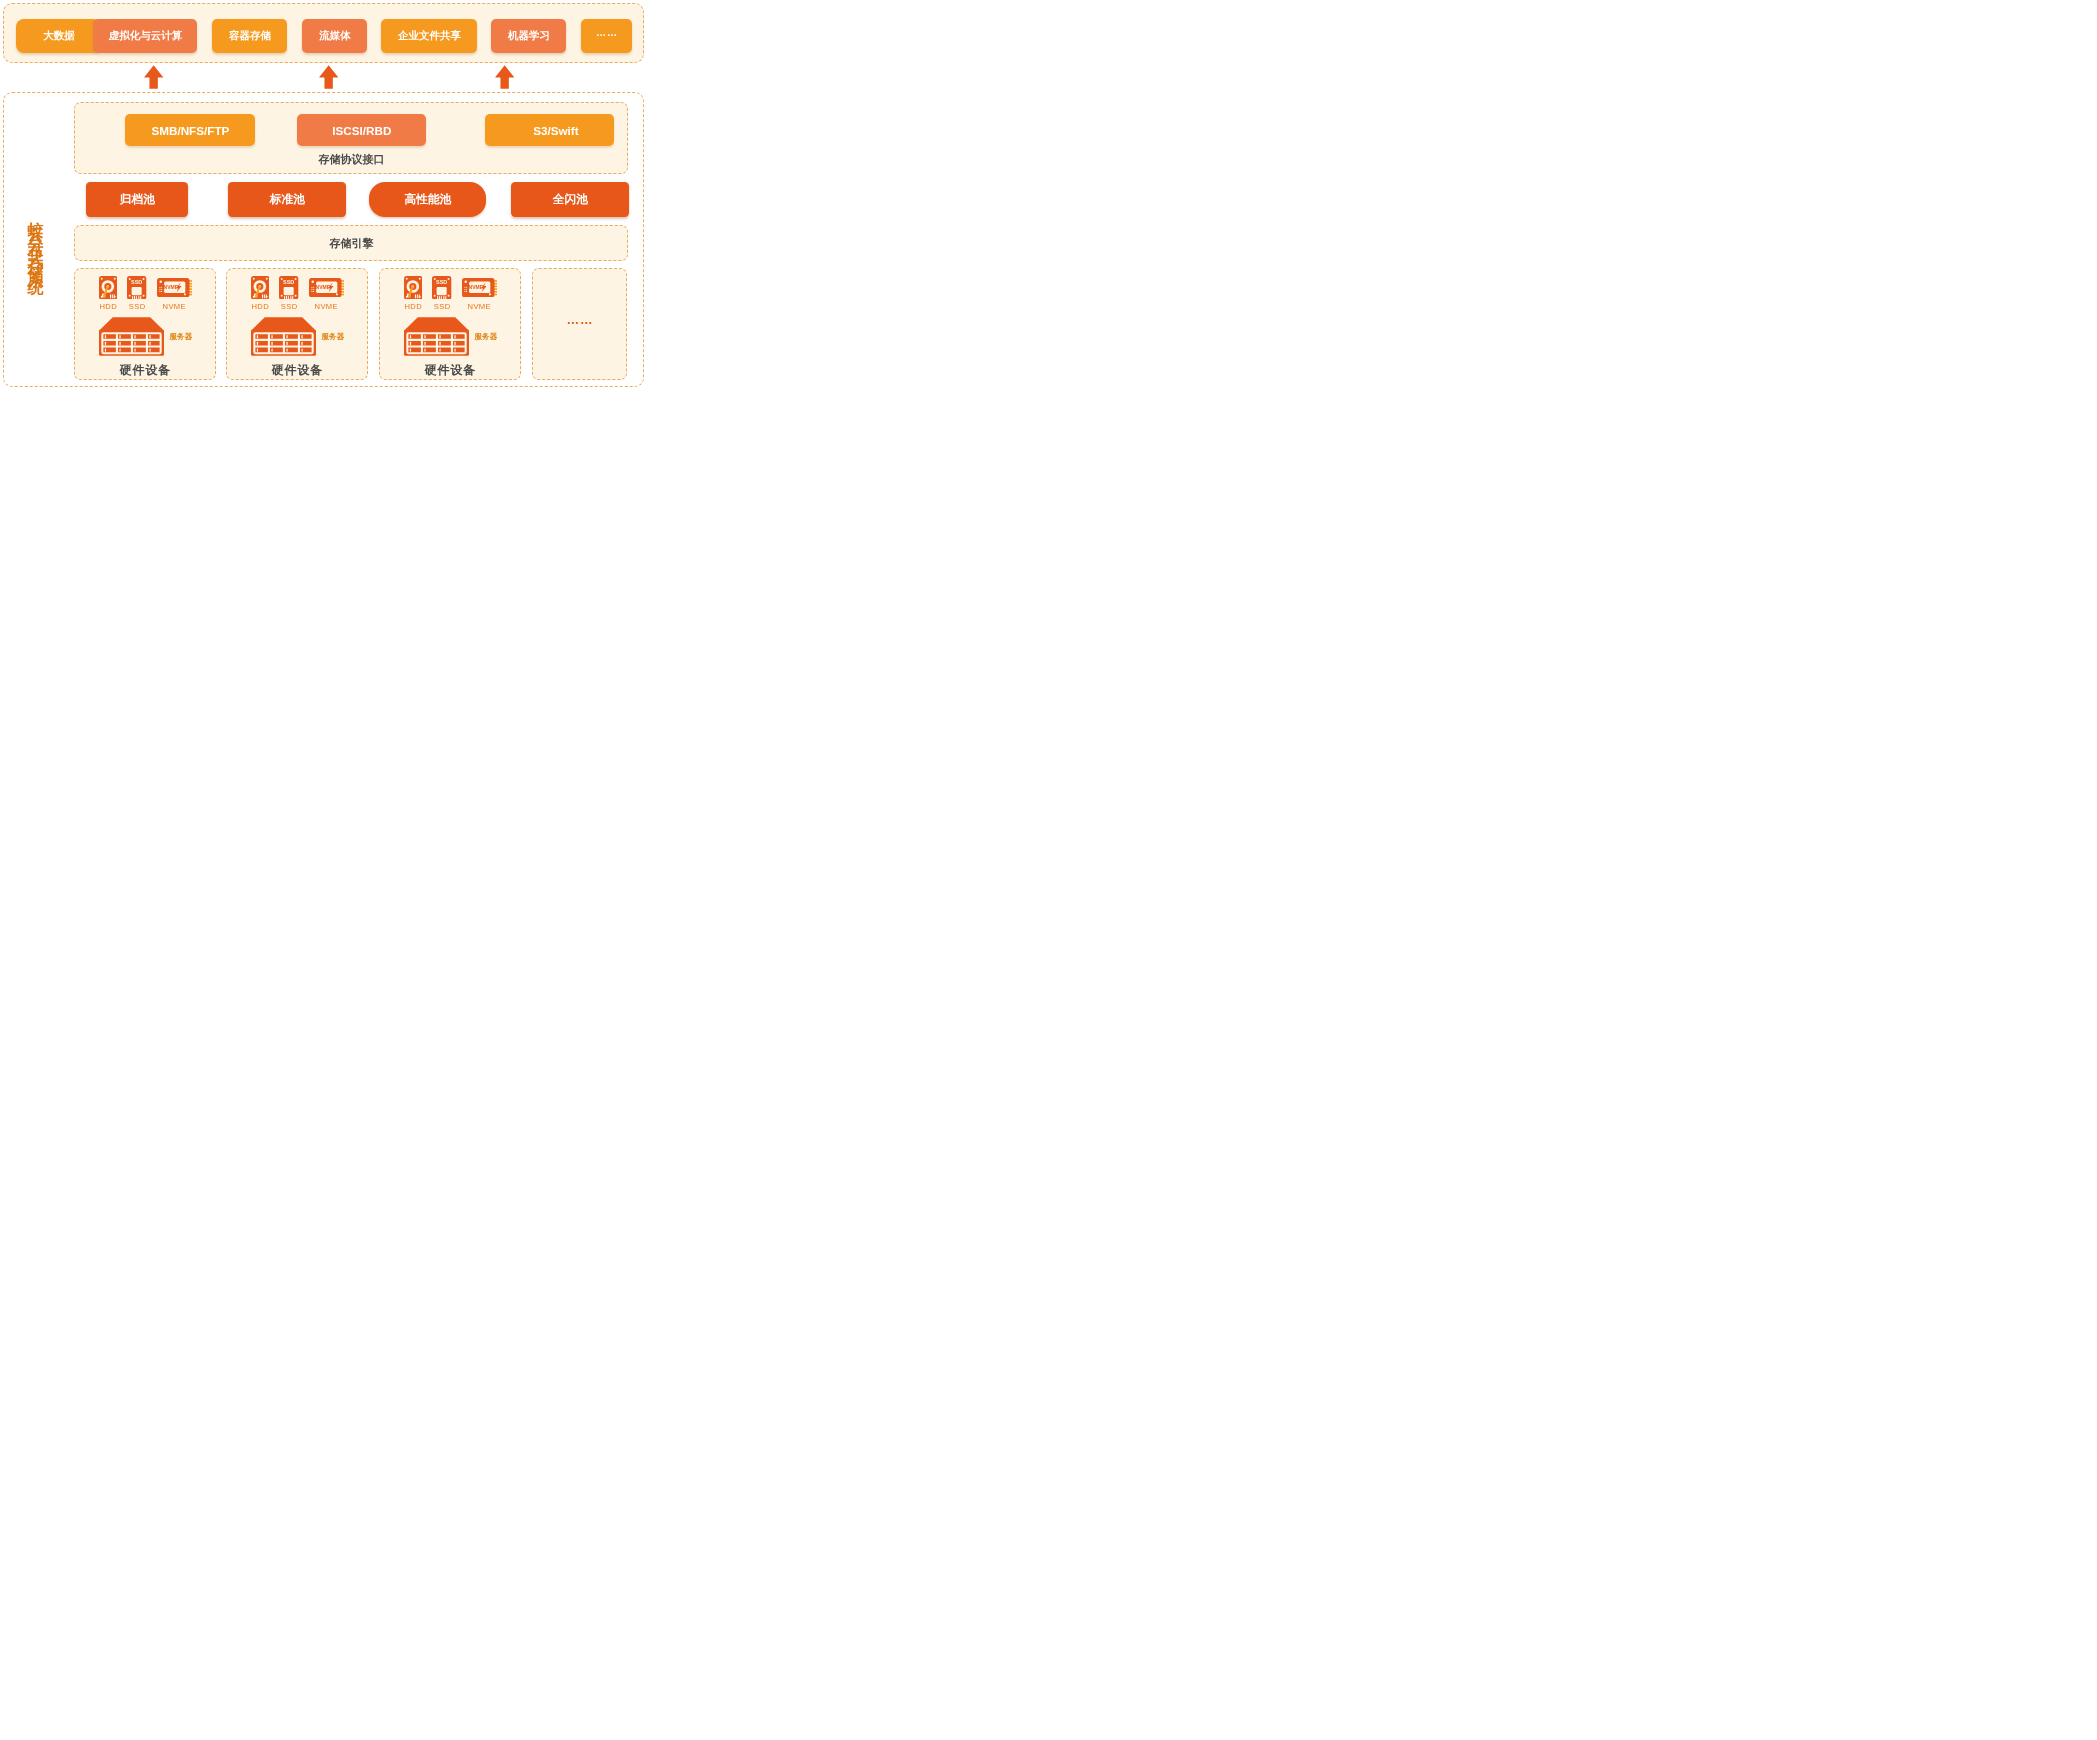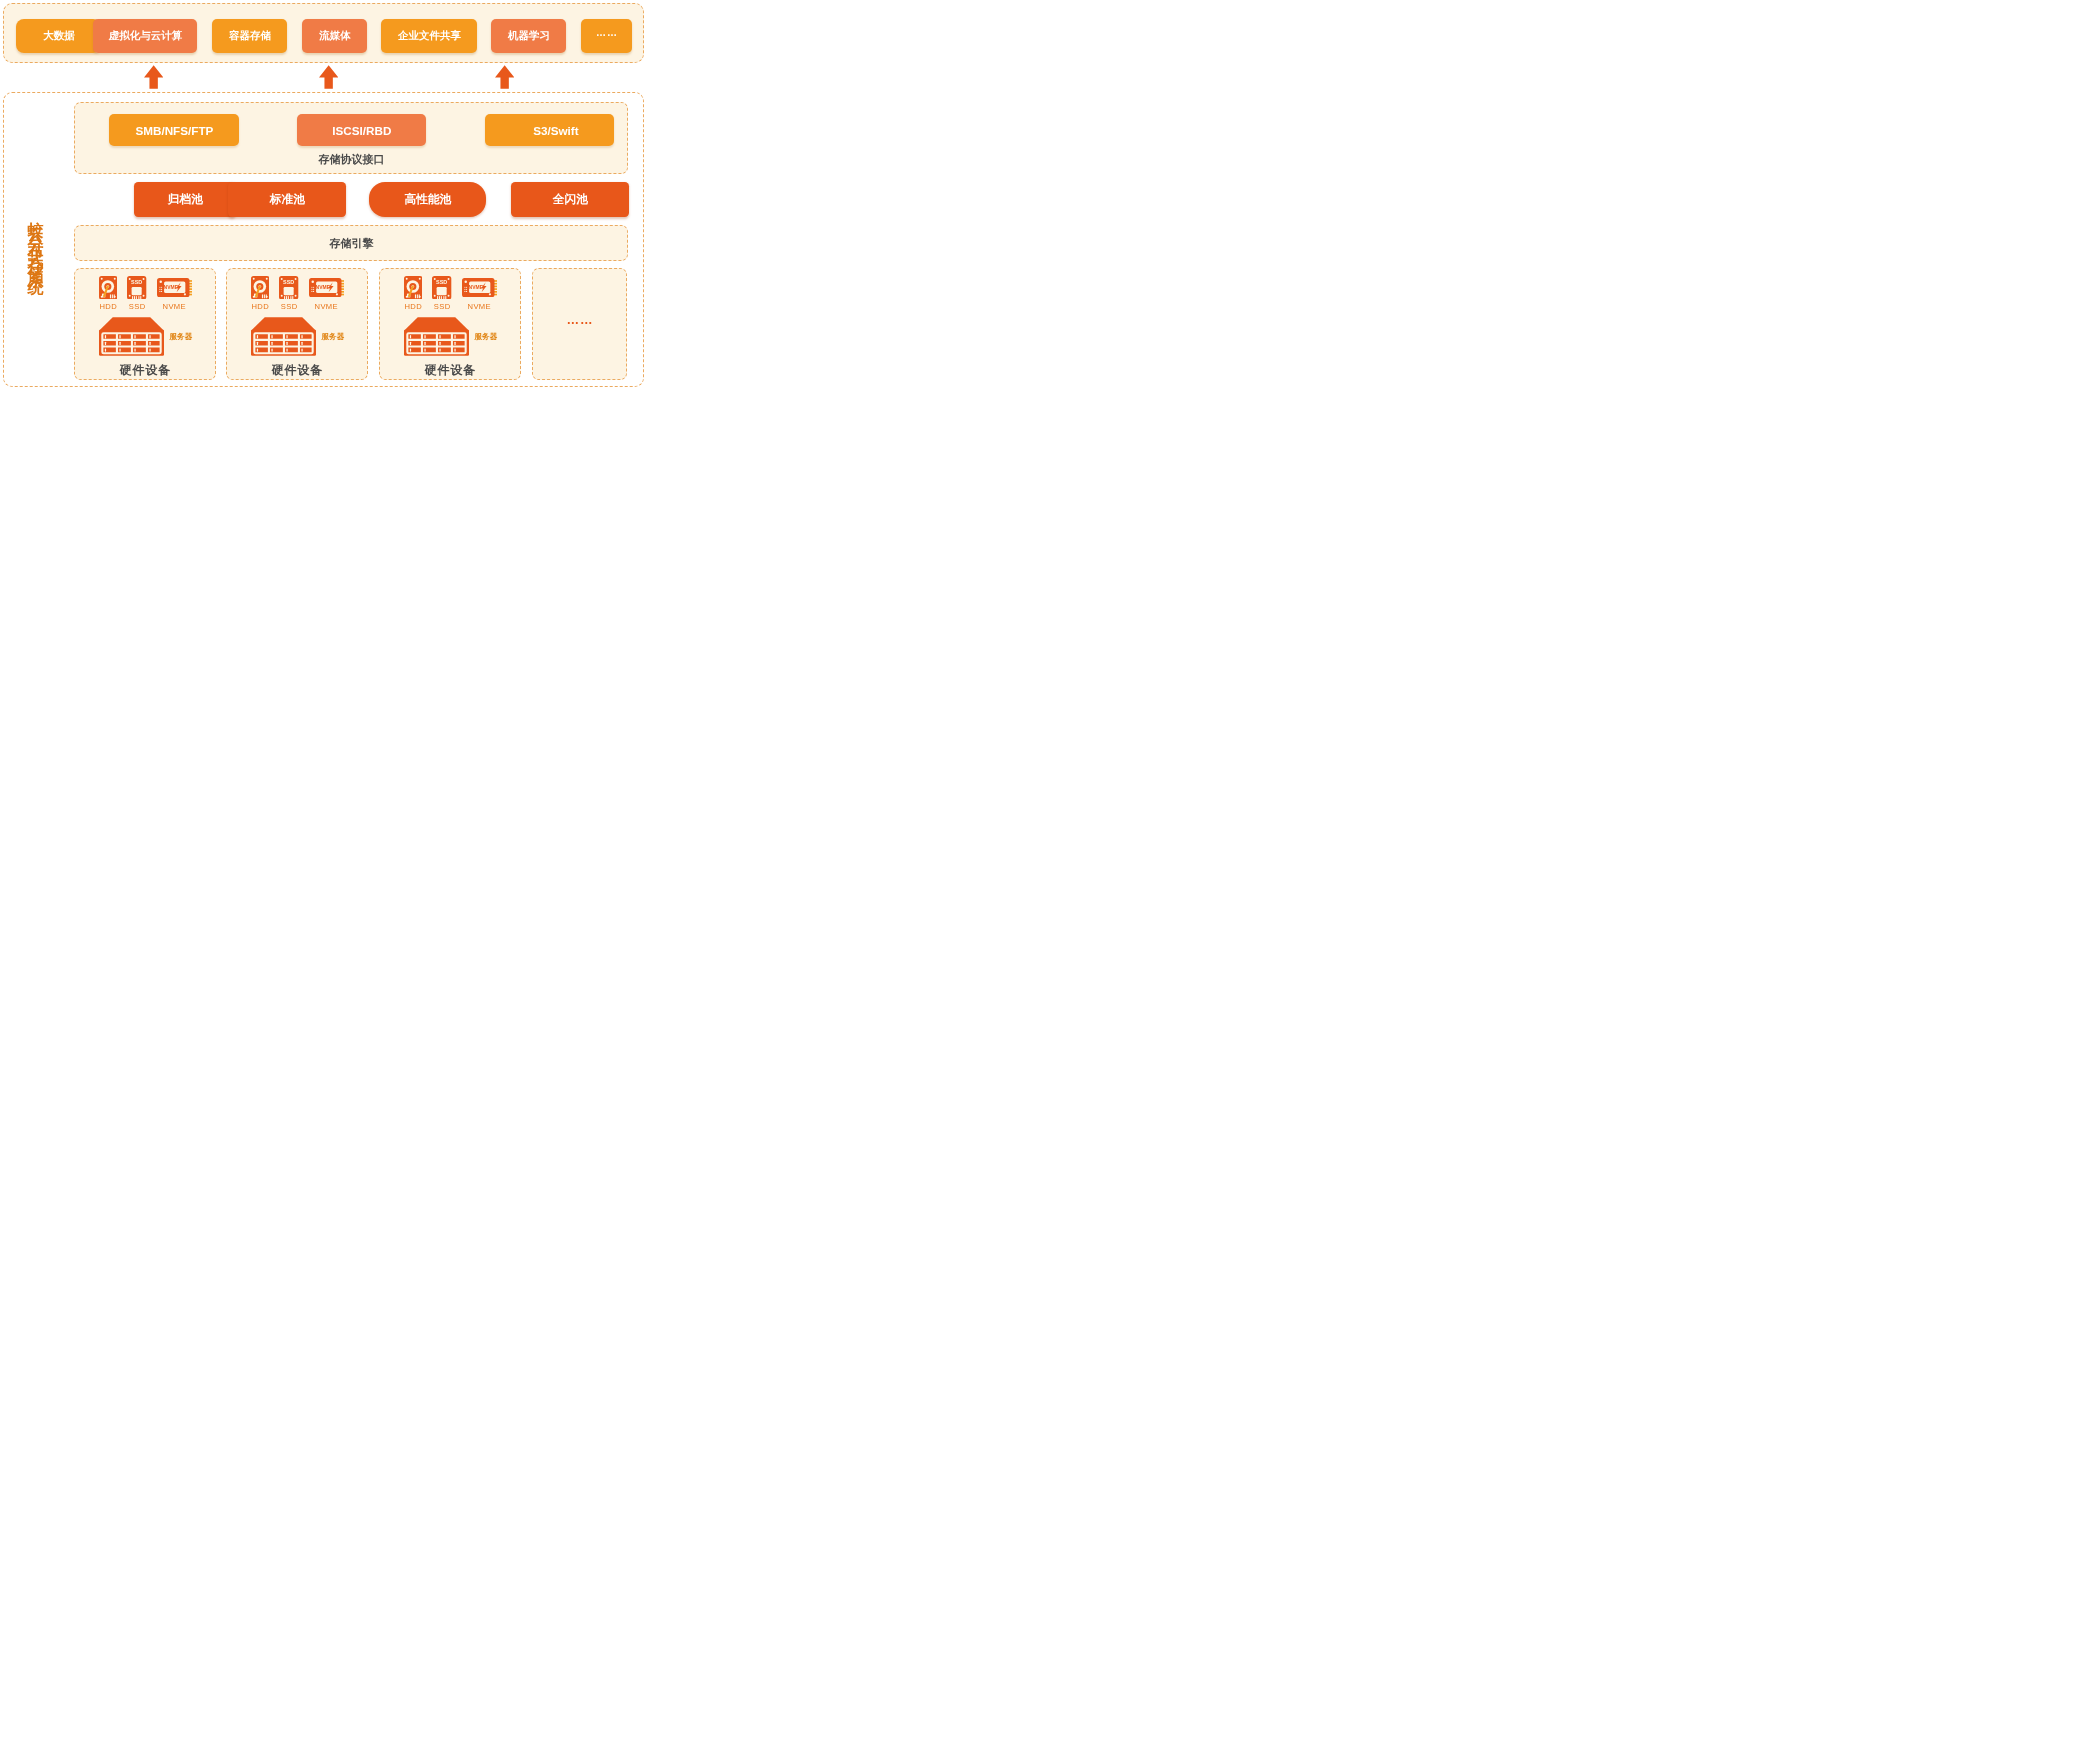--- a/index.html
+++ b/index.html
@@ -82,42 +82,42 @@
     border-radius: 6.7px;
   }
   .proto-btn {
     position: absolute;
     top: 11.7px; height: 32px;
     border-radius: 5px;
     display: flex; align-items: center; justify-content: center;
     color: #ffffff; font-size: 11.7px; font-weight: bold;
     box-shadow: 0 1.3px 2.1px rgba(170,110,30,0.2);
   }
-  .proto-0 { left: 34px;  width: 130px; }
+  .proto-0 { left: 50px;  width: 130px; }
   .proto-1 { left: 222px; width: 129px; }
   .proto-2 { left: 410px; width: 129px; padding-left: 12px; }
   .proto-caption {
     position: absolute;
     left: 0; top: 49px; width: 100%;
     text-align: center;
     font-size: 11px; font-weight: bold;
     color: #4A4A4A;
   }
 
   
   .pool {
     position: absolute;
     top: 89px; height: 35px;
     background: #E8571A;
     border-radius: 4.2px;
     display: flex; align-items: center; justify-content: center;
     color: #ffffff; font-size: 11.7px; font-weight: bold;
     box-shadow: 0 1.3px 2.5px rgba(160,60,10,0.3);
   }
-  .pool-0 { left: 82px;  width: 102px; margin-left: 48px; }
+  .pool-0 { left: 82px;  width: 102px; }
   .pool-1 { left: 224px;  width: 118px; }
   .pool-2 { left: 365px;  width: 117px; border-radius: 16px; }
   .pool-3 { left: 507px; width: 118px; }
 
   
   .engine-box {
     position: absolute;
     left: 70px; top: 132px;
     width: 554px; height: 36px;
     background: #FDF4E3;

